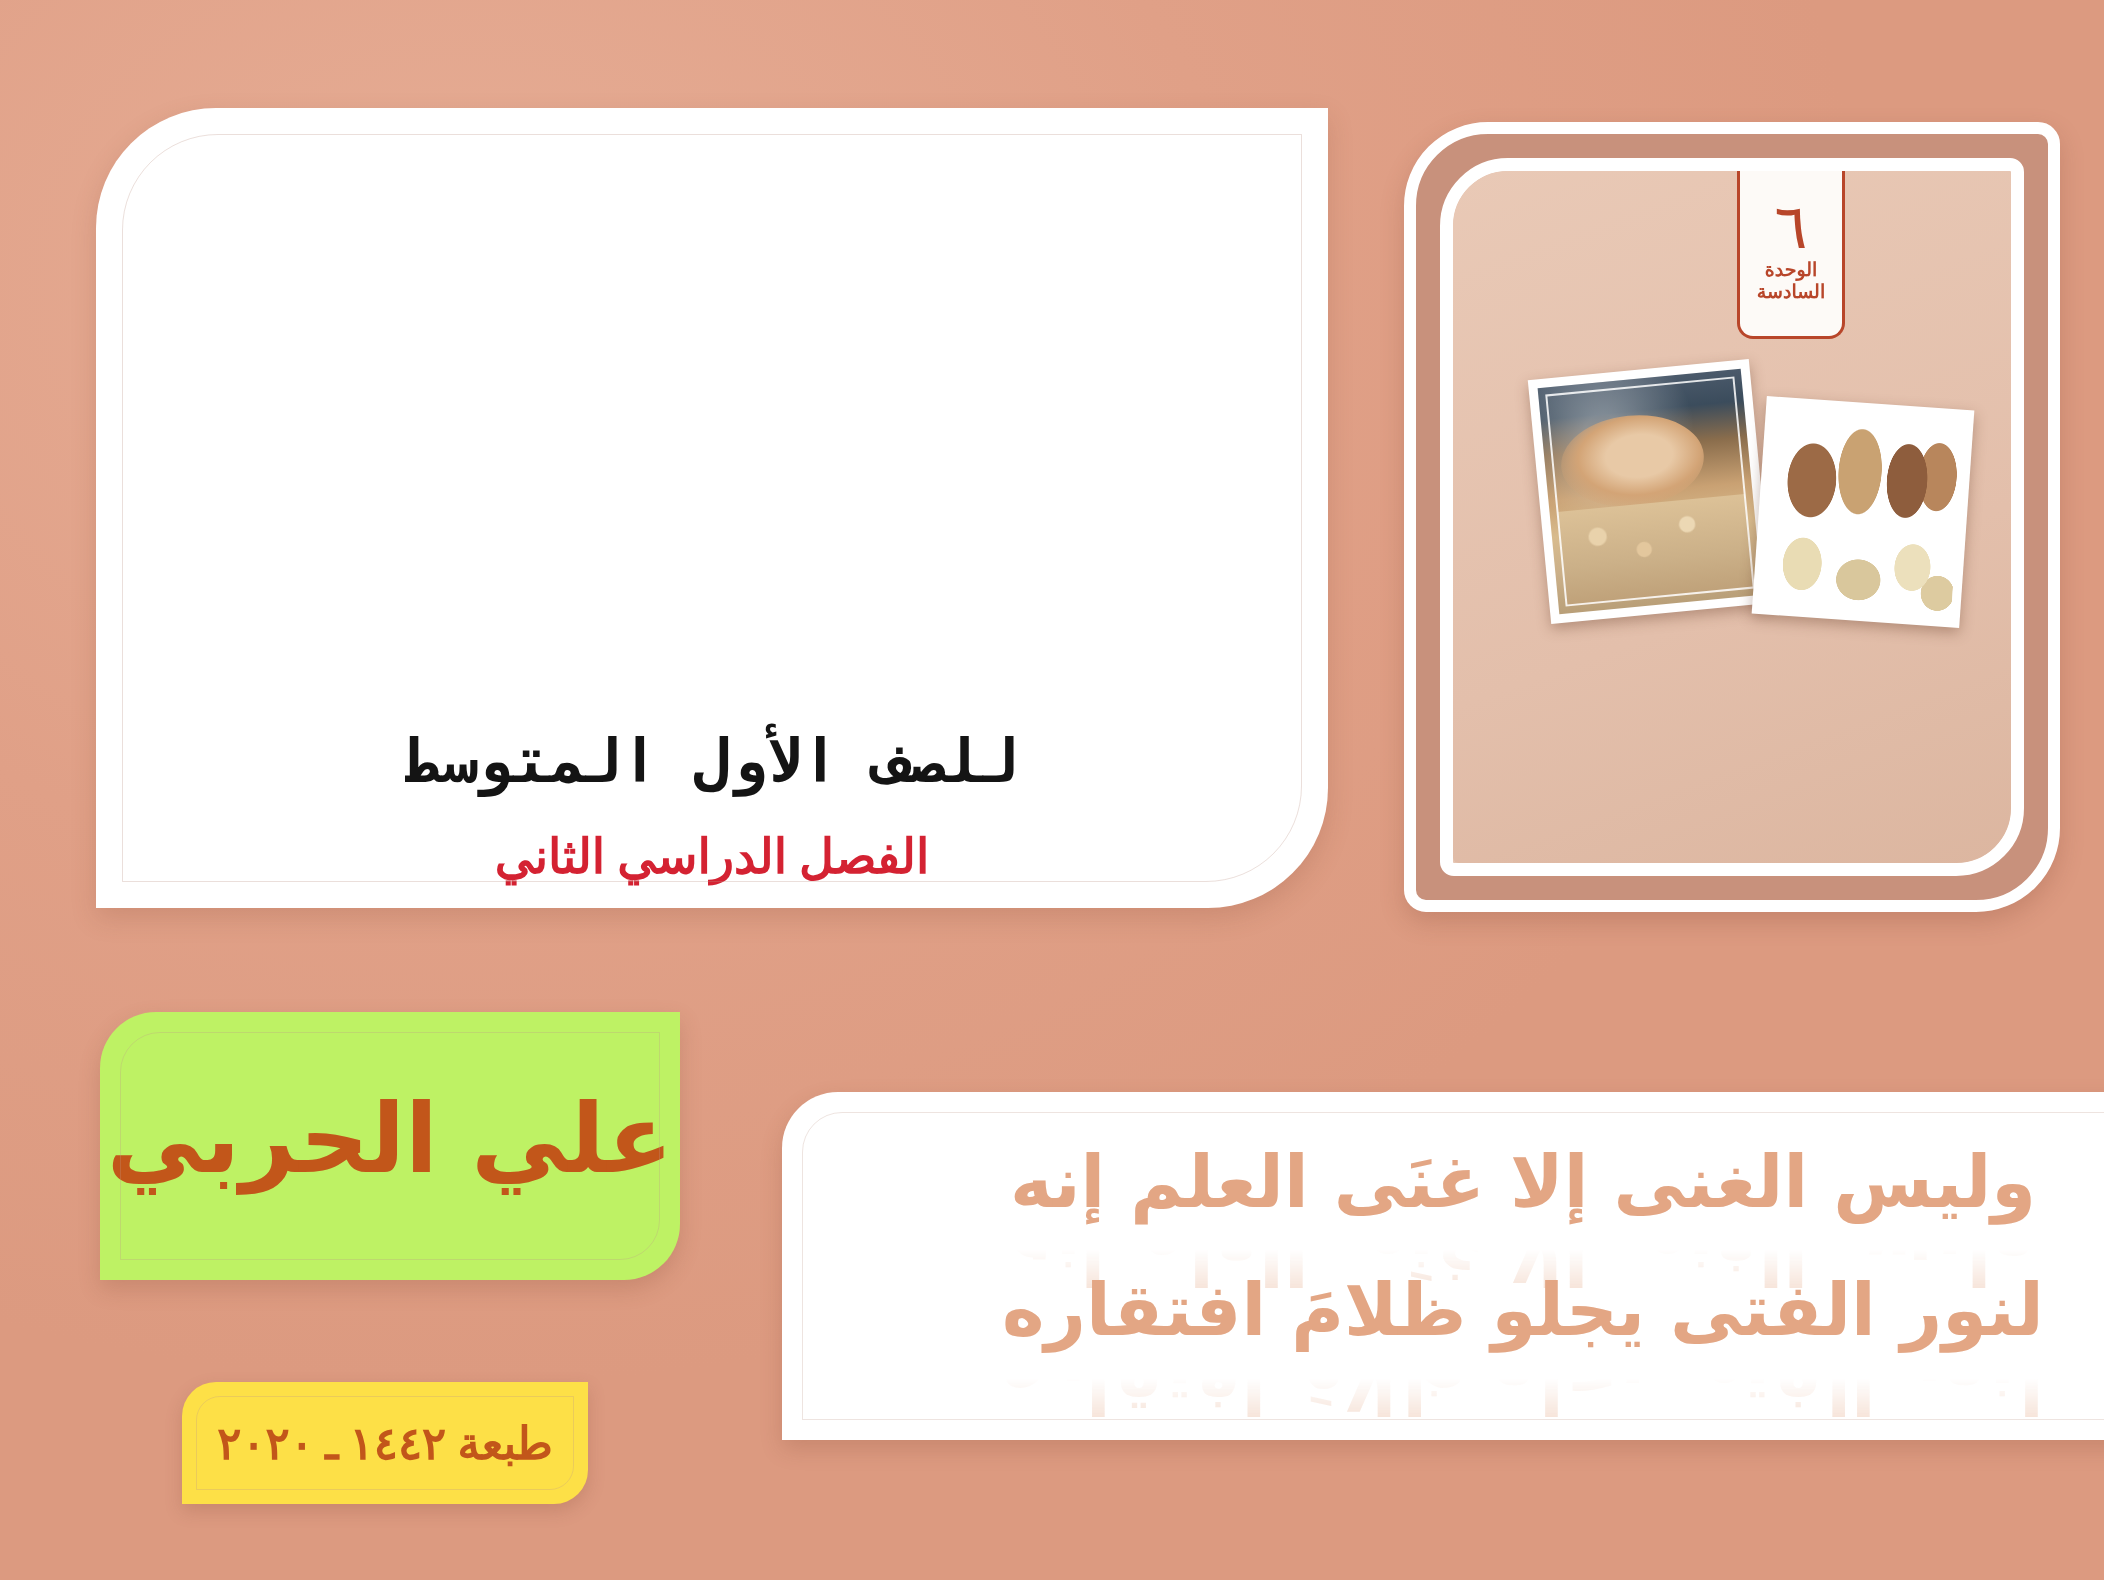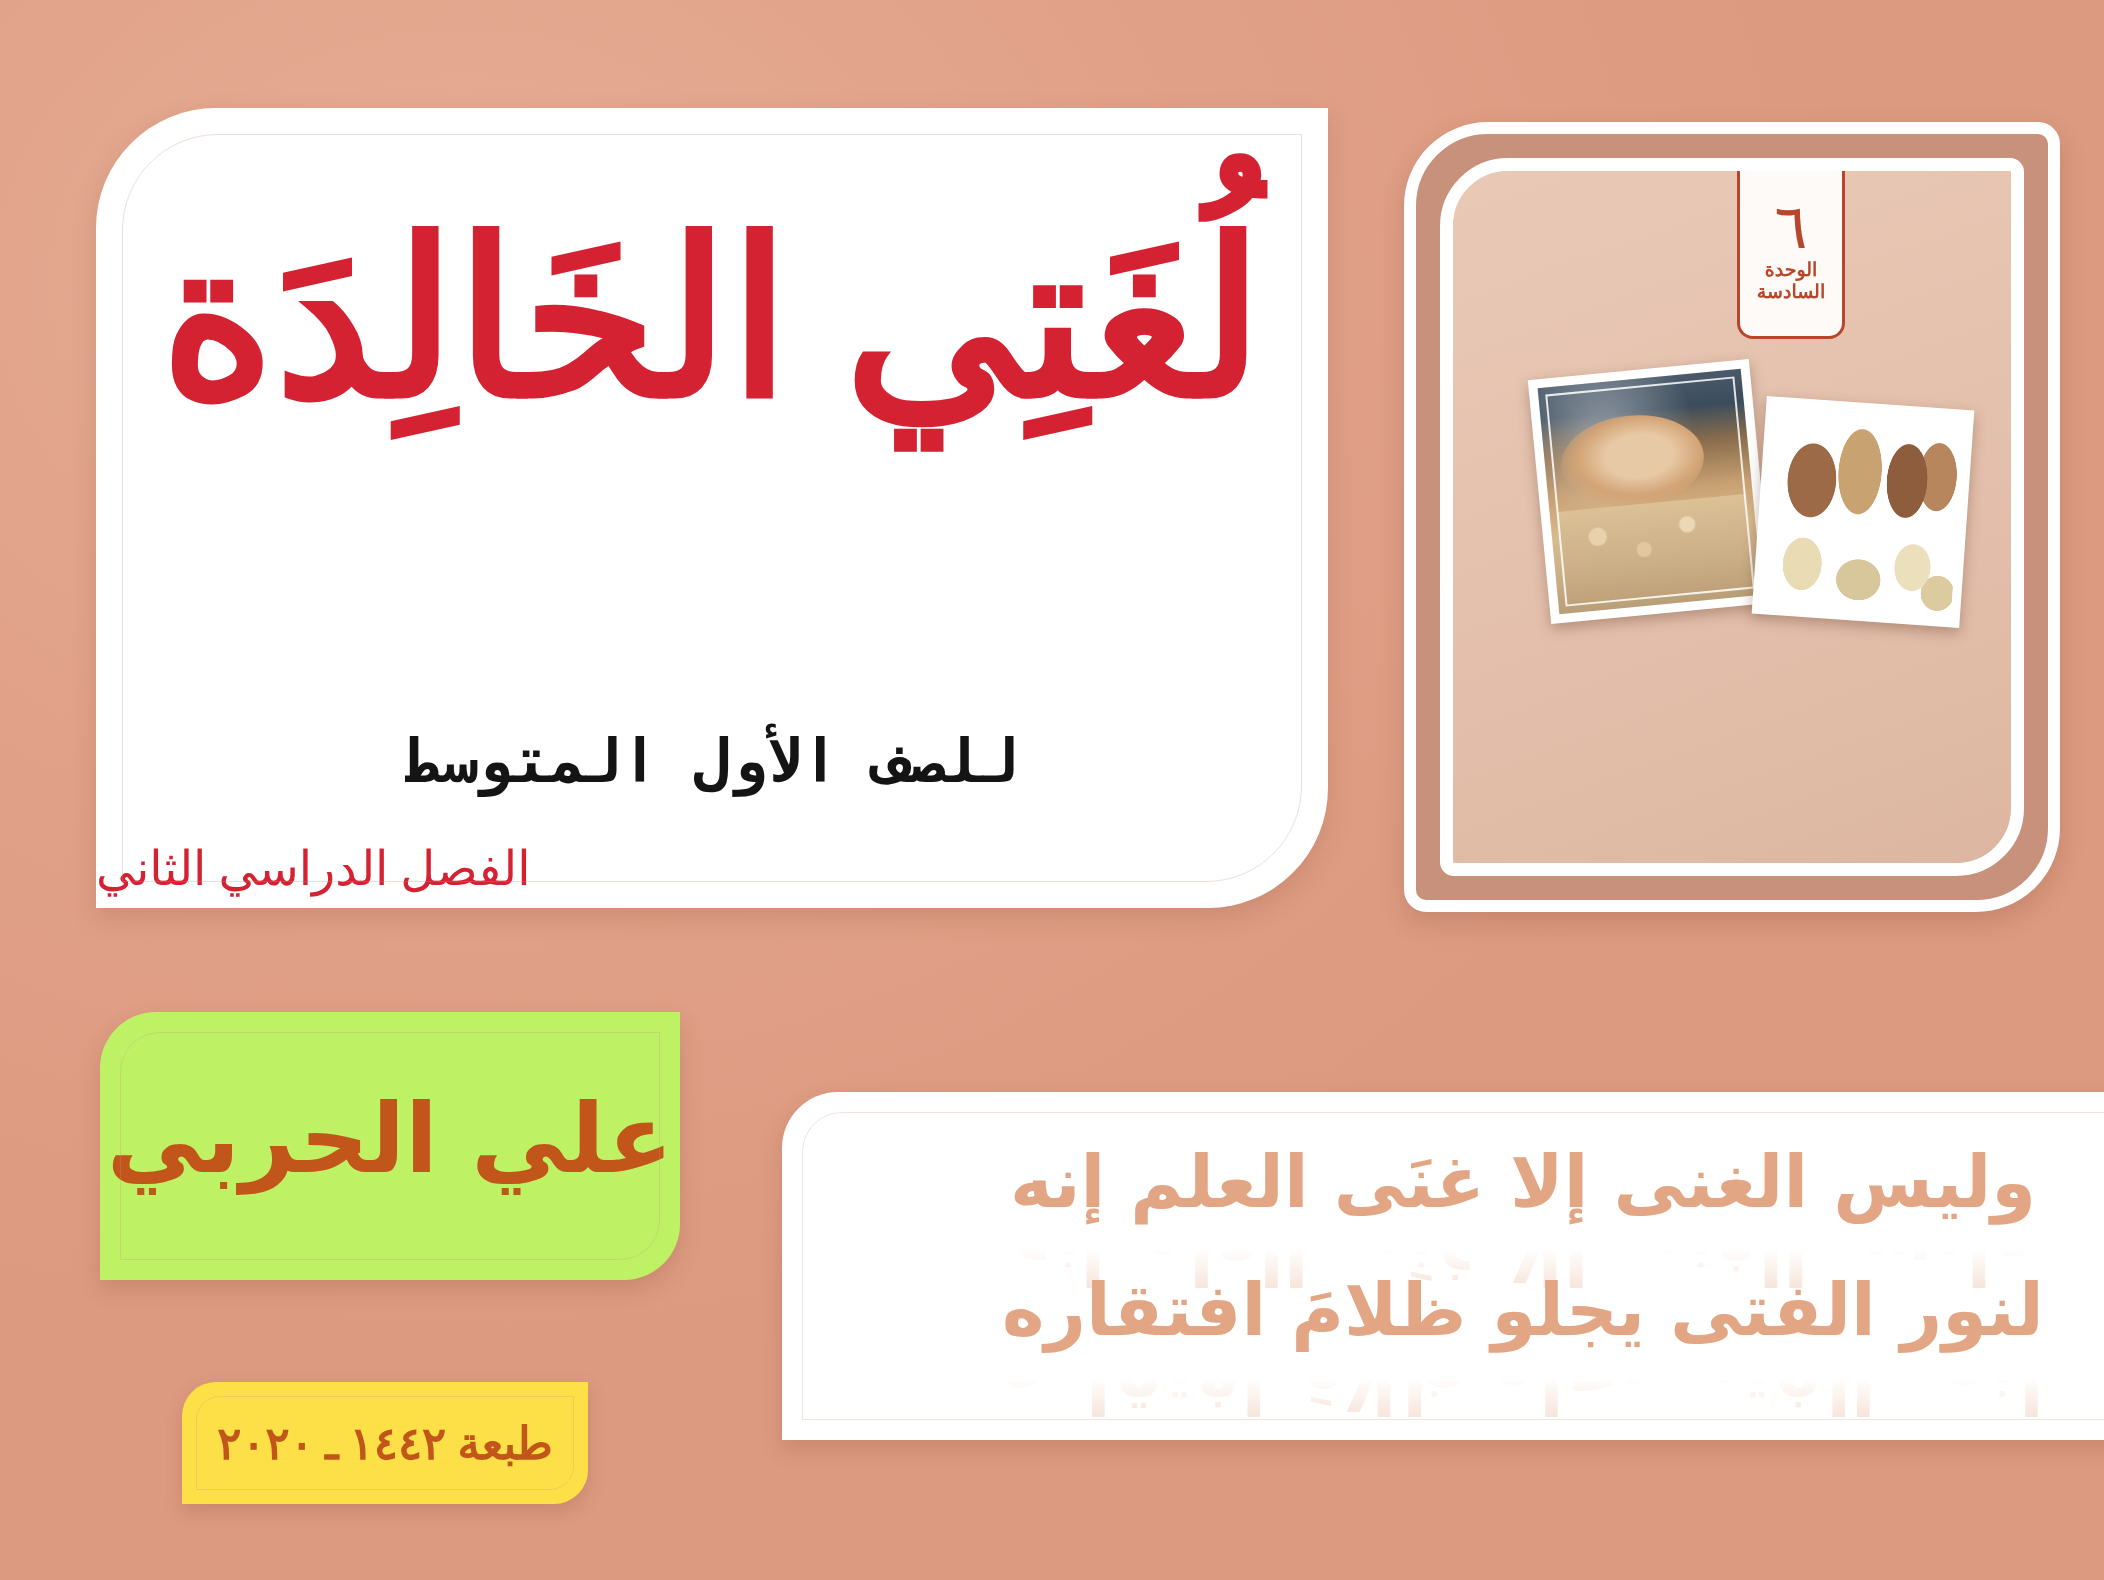--- a/index.html
+++ b/index.html
@@ -51,27 +51,26 @@
     text-align:center;
     color:#141414;
     font-family:Liberation Mono, monospace;
     font-weight:bold;
     font-size:60px;
     direction:rtl;
   }
   .term-line{
     position:absolute;
     left:0; right:0; top:720px;
-    text-align:left;
+    text-align:center;
     color:#d42232;
     font-family:"Liberation Serif", serif;
-    font-weight:normal;
+    font-weight:bold;
     font-size:48px;
     direction:rtl;
-    margin-top:12px;
   }
 
   
   .cover-outer{
     position:absolute;
     left:1404px; top:122px;
     width:656px; height:790px;
     border:12px solid #ffffff;
     border-radius:84px 22px 84px 22px;
     background:#c8917c;
@@ -292,21 +291,20 @@
     opacity:.42;
     -webkit-mask-image:linear-gradient(to bottom, rgba(0,0,0,.85), rgba(0,0,0,0) 62%);
     mask-image:linear-gradient(to bottom, rgba(0,0,0,.85), rgba(0,0,0,0) 62%);
     pointer-events:none;
   }
 </style>
 </head>
 <body>
 
 <div class="title-card">
-  <div class="main-title">لُغَتِي الخَالِدَة</div>
   <div class="grade-line">للصف الأول المتوسط</div>
   <div class="term-line">الفصل الدراسي الثاني</div>
 </div>
 
 <div class="cover-outer">
   <div class="cover-mid">
     <div class="cover-inner">
 
       <div class="unit-badge">
         <div class="unit-number">٦</div>

